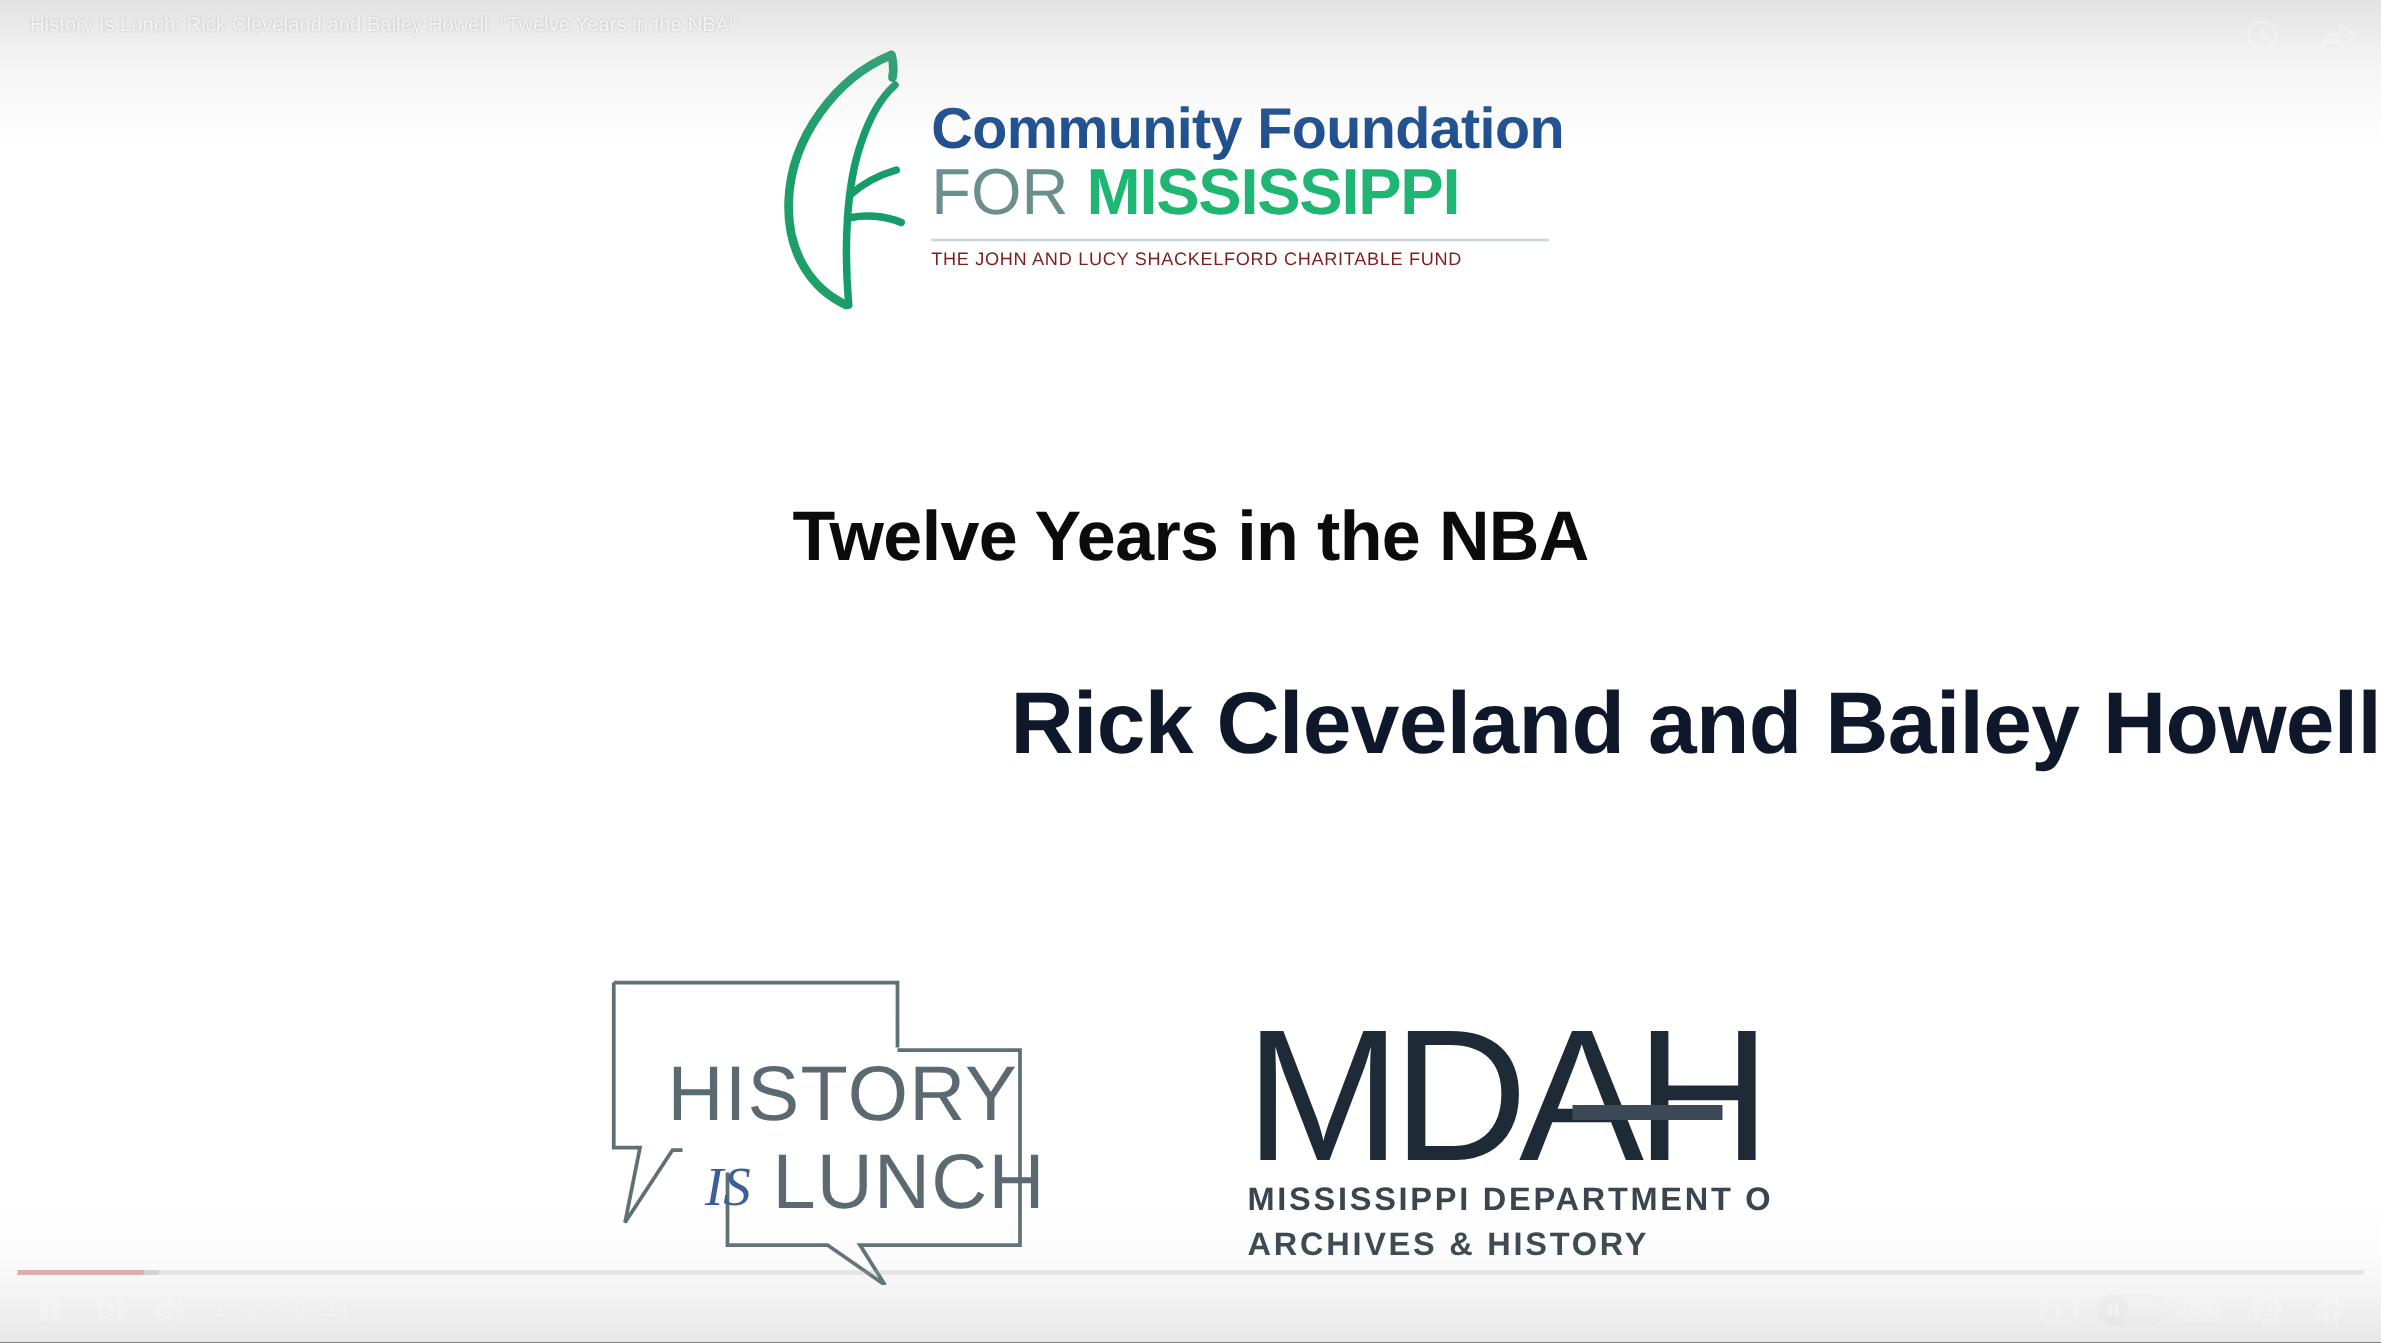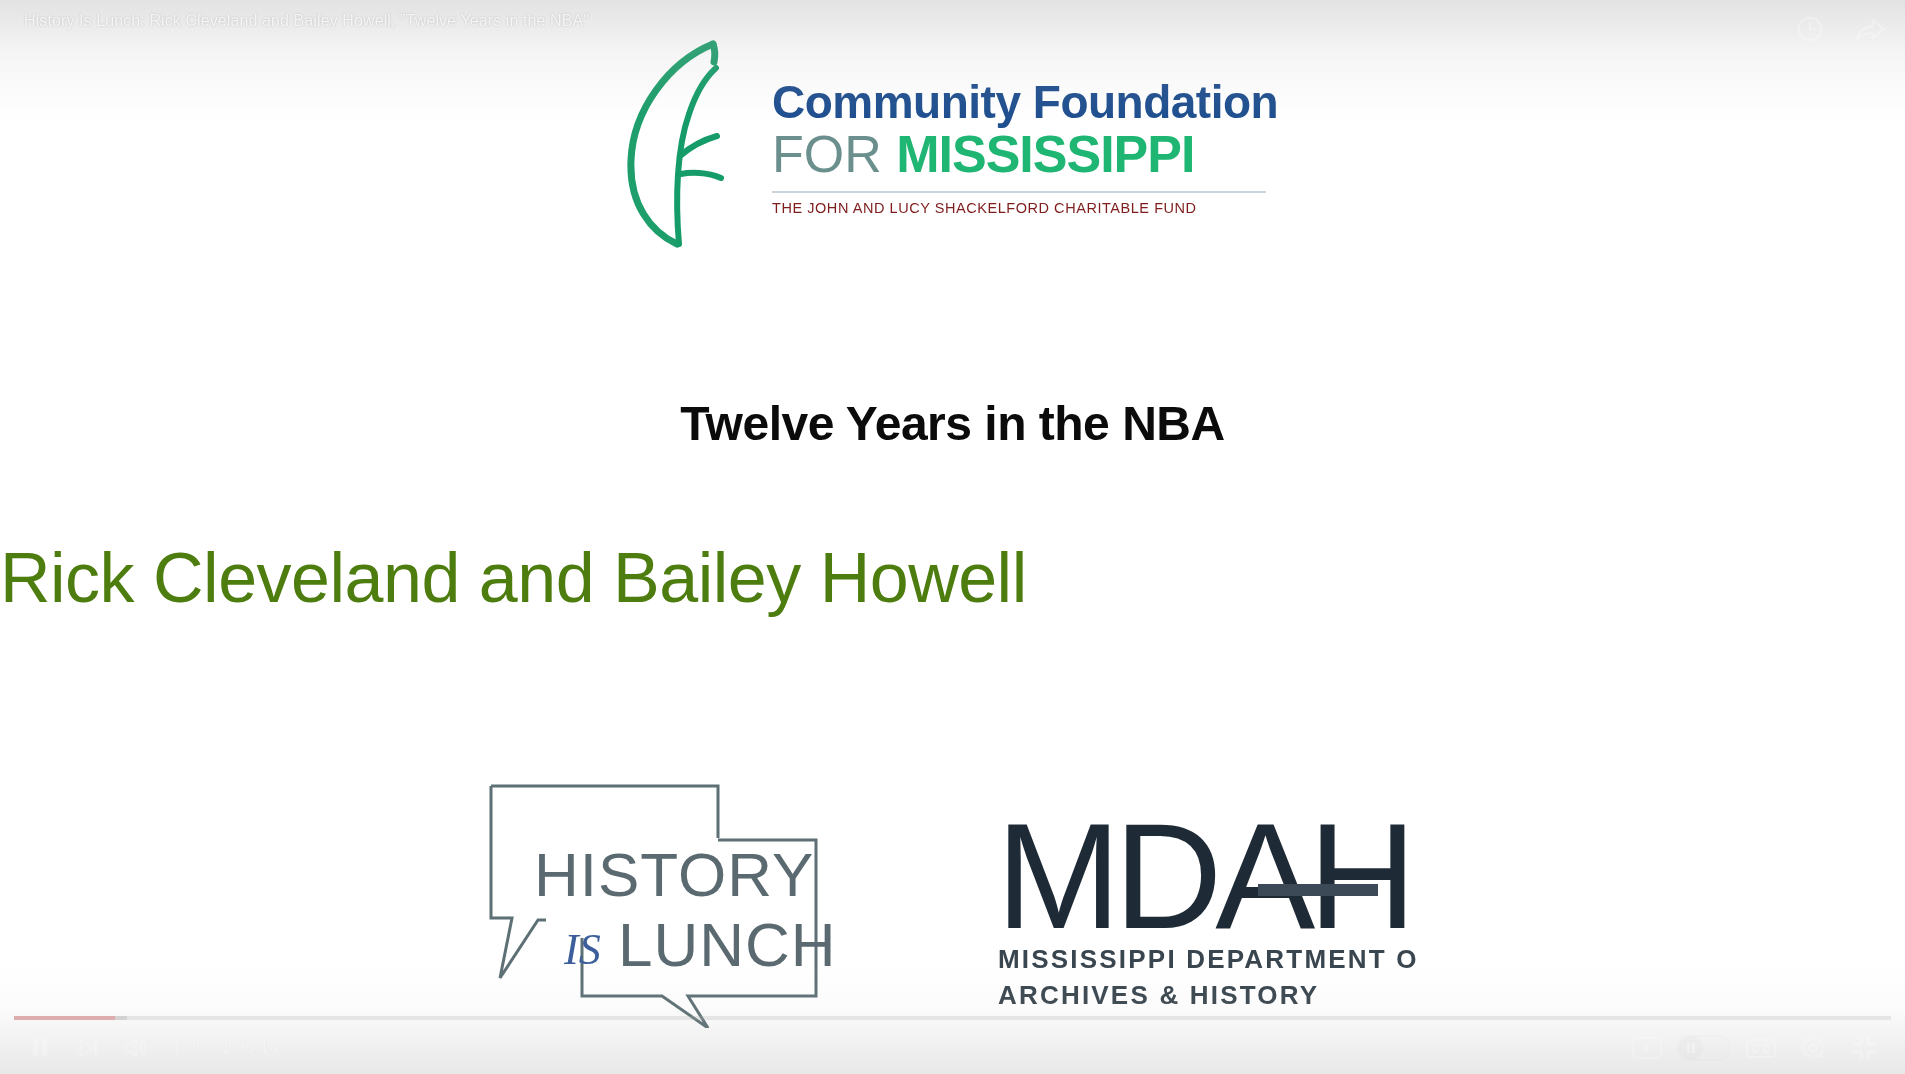--- a/index.html
+++ b/index.html
@@ -21,21 +21,21 @@
   .slide {
     position:absolute; inset:0;
     background:#ffffff;
   }
 
   
   .cf-logo {
     position:absolute;
     left:617px; top:34px;
     width:620px; height:215px;
-    display:flex; align-items:center;gap:27px;
+    display:flex; align-items:center;
   }
   .cf-leaf { width:122px; height:212px; flex:0 0 auto; }
   .cf-text { margin-left:6px; padding-top:12px; }
   .cf-line1 {
     font-size:46px; font-weight:bold; color:#1f4f8f;
     letter-spacing:-0.5px; line-height:1.0; white-space:nowrap;
   }
   .cf-line2 {
     font-size:52px; line-height:1.05; white-space:nowrap; margin-top:2px;
   }
@@ -46,27 +46,27 @@
   }
   .cf-line3 {
     font-size:14.5px; color:#7f1d1d; font-weight:normal;
     letter-spacing:0.55px; margin-top:7px; white-space:nowrap;
   }
 
   
   .main-title {
     position:absolute; left:0; right:0; top:396px;
     text-align:center;
-    font-size:48px; font-weight:bold; color:#0b0b0b;
+    font-size:56px; font-weight:bold; color:#0b0b0b;
     letter-spacing:-0.5px;
   }
   .sub-title {
     position:absolute; left:0; right:0; top:538px;
-    text-align:left;
-    font-size:70px; font-weight:normal; color:#4d7c0f;
+    text-align:right;
+    font-size:70px; font-weight:bold; color:#0f172a;
     letter-spacing:-0.5px;
   }
 
   
   .hil-logo { position:absolute; left:486px; top:778px; width:420px; height:250px; }
 
   
   .mdah-logo { position:absolute; left:996px; top:806px; width:420px; height:215px; }
 
   

